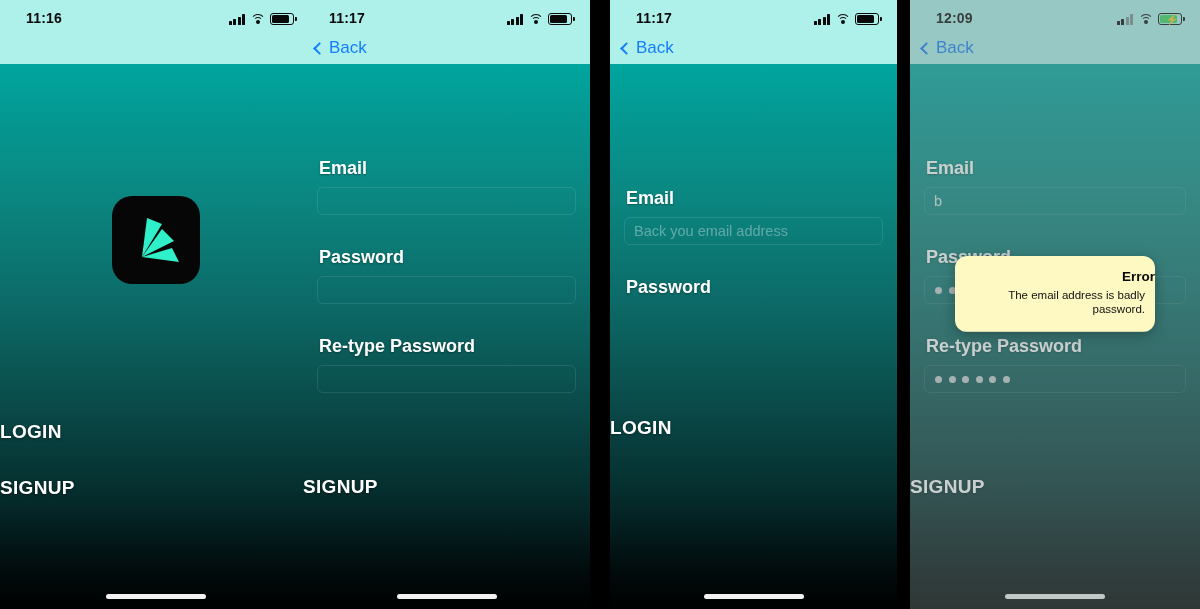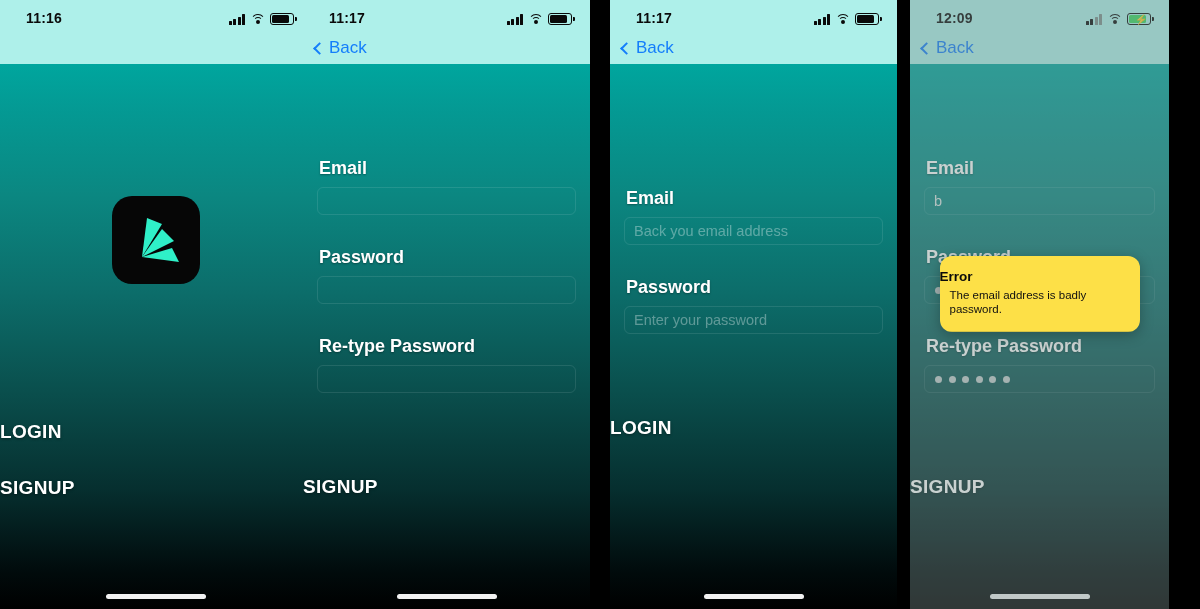--- a/index.html
+++ b/index.html
@@ -9,21 +9,21 @@
     font-family:"Liberation Sans", sans-serif;
     overflow:hidden;
   }
   .strip { position:relative; width:1200px; height:609px; background:#000; }
 
   
   .phone { position:absolute; top:0; height:609px; overflow:hidden; background:#000; }
   #phone-1 { left:0;    width:312px; }
   #phone-2 { left:303px; width:287px; }
   #phone-3 { left:610px; width:287px; }
-  #phone-4 { left:910px; width:259px; }
+  #phone-4 { left:910px; width:290px; }
 
   .statusbar {
     position:relative; height:64px; width:100%;
     background:#aef0ea;
   }
   .phone.nav .statusbar { height:64px; }
   .sb-time {
     position:absolute; left:26px; top:10px;
     font-size:14px; font-weight:bold; color:#0a0a0a;
     letter-spacing:.2px;
@@ -106,25 +106,26 @@
     position:absolute; left:50%; transform:translateX(-50%);
     bottom:10px; width:100px; height:5px;
     background:#f2f2f2; border-radius:3px;
   }
 
   
   .dim { position:absolute; inset:0; background:rgba(120,140,138,.40); }
   .alert {
     position:absolute; left:50%; transform:translateX(-50%);
     top:256px; width:200px;
-    background:#fde047;
+    background:#fef9c3;
     border-radius:12px;
     box-shadow:0 3px 14px rgba(0,0,0,.28);
     overflow:hidden;
-    text-align:left;
+    text-align:right;
+    padding-left:8px;
   }
   .alert-title { margin-top:13px; font-size:13.5px; font-weight:bold; color:#0a0a0a; }
   .alert-msg { margin:4px 10px 14px 10px; font-size:11.5px; color:#101010; line-height:1.25; }
   .alert-sep { height:1px; background:rgba(20,60,60,.18); }
   .alert-ok { padding:9px 0 10px 0; font-size:15px; color:#1878fb; }
 </style>
 </head>
 <body>
 
 <div class="strip">
@@ -229,21 +230,20 @@
         <span>Back</span>
       </div>
     </div>
     <div class="body">
       <div class="field" style="top:124px;">
         <span class="flabel">Email</span>
         <div class="finput">Back you email address</div>
       </div>
       <div class="field" style="top:213px;">
         <span class="flabel">Password</span>
-        <div class="finput">Enter your password</div>
       </div>
       <div class="action" style="top:353px;">LOGIN</div>
       <div class="homebar"></div>
     </div>
   </div>
 
   <div class="phone nav" id="phone-4">
     <div class="statusbar">
       <div class="sb-time">12:09</div>
       <div class="sb-icons">

